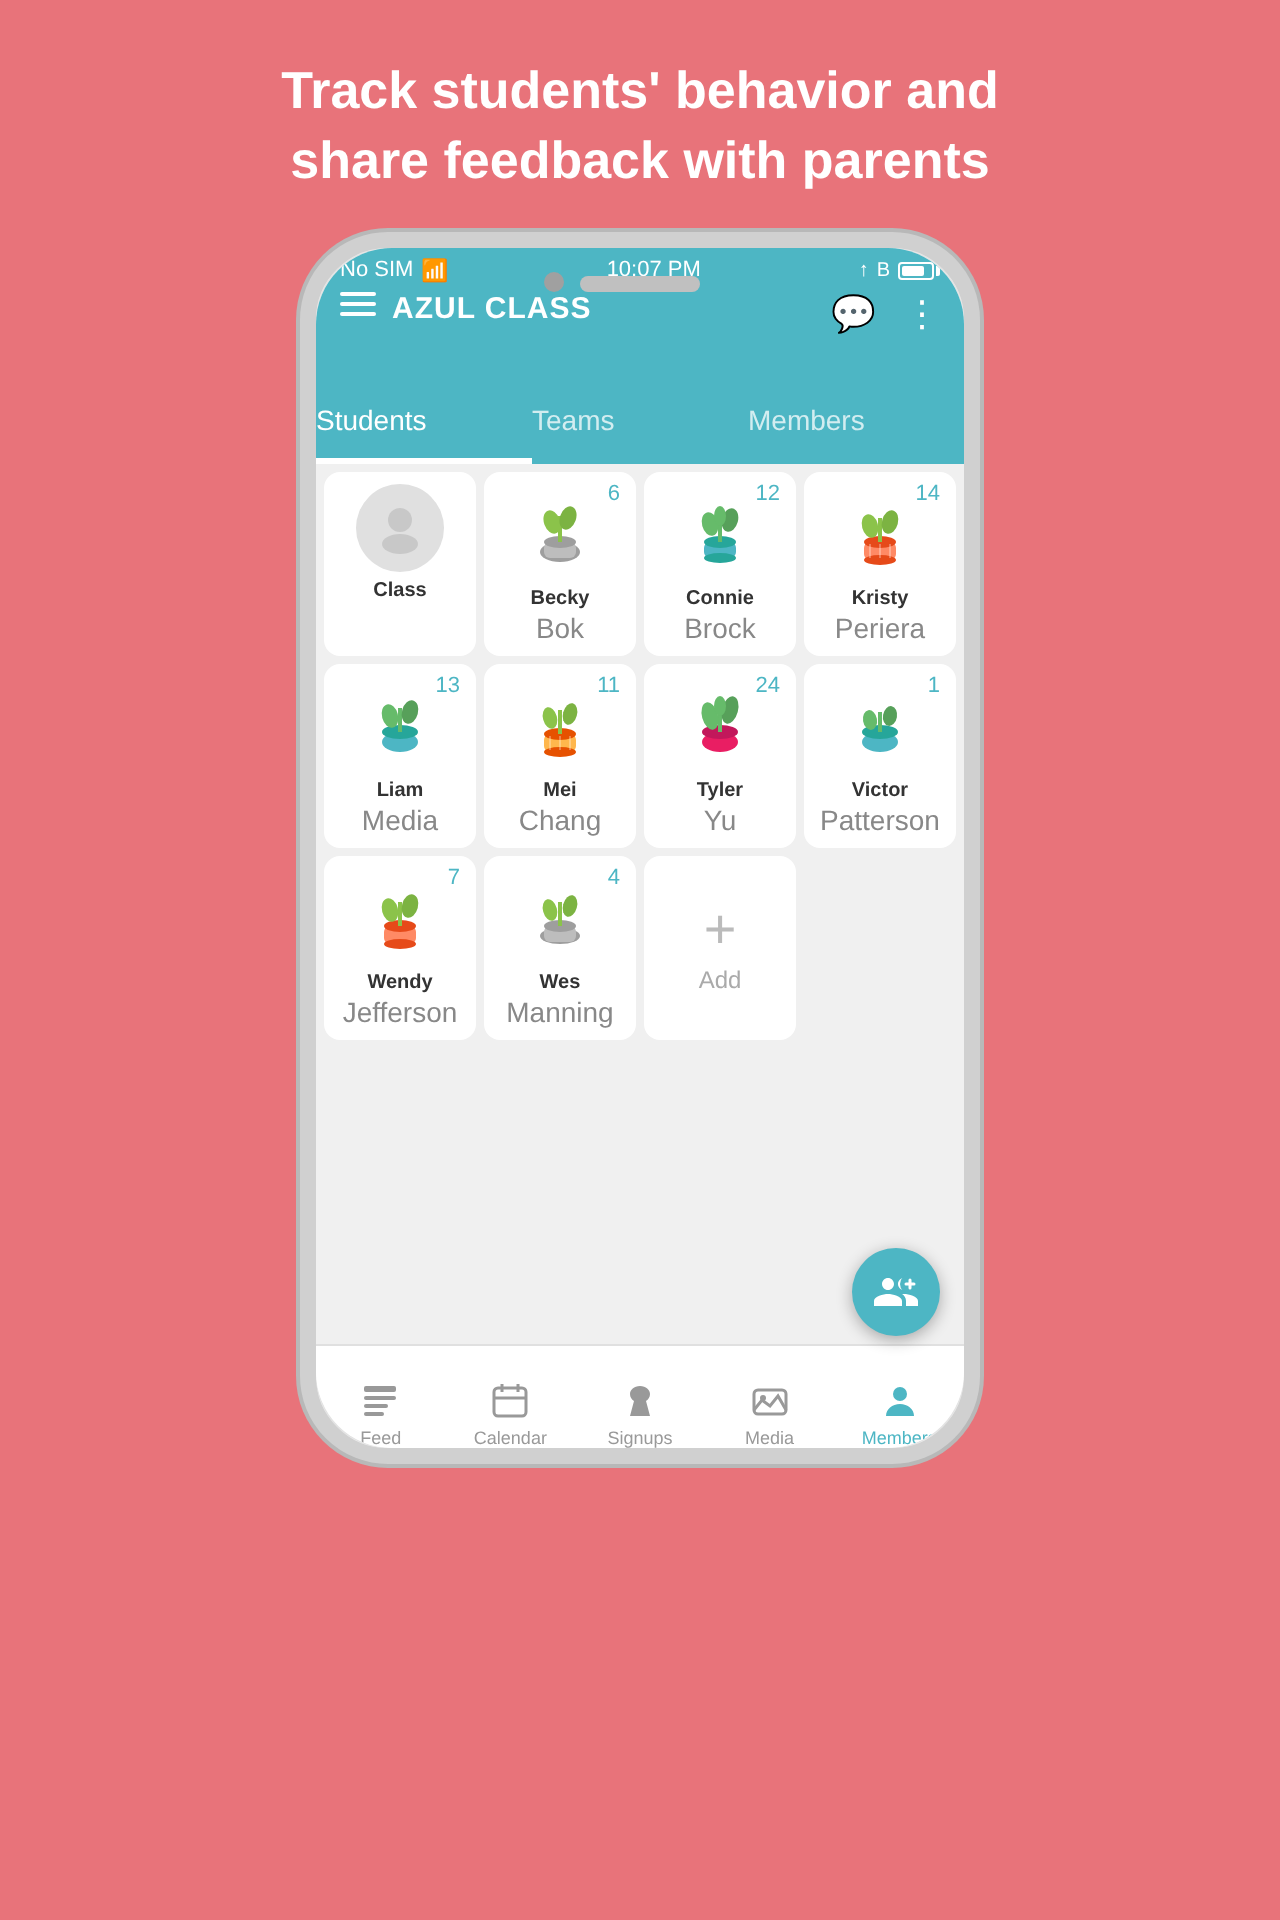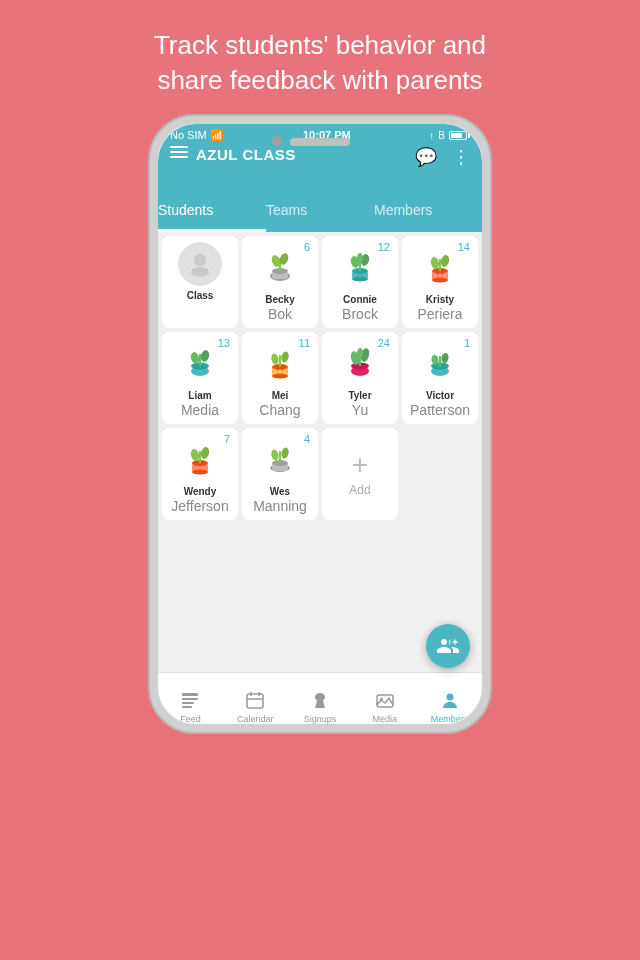--- a/index.html
+++ b/index.html
@@ -12,21 +12,21 @@
       flex-direction: column;
       align-items: center;
       overflow: hidden;
     }
 
     .headline {
       color: white;
       text-align: center;
       padding: 28px 60px 18px;
       font-size: 26px;
-      font-weight: 400;
+      font-weight: 700;
       line-height: 1.35;
     }
 
     .phone-wrapper {
       position: relative;
       width: 340px;
       height: 616px;
       background: #f0f0f0;
       border-radius: 44px;
       border: 8px solid #d0d0d0;
@@ -79,21 +79,21 @@
       display: flex;
       align-items: center;
       justify-content: space-between;
       padding: 0 12px;
       font-size: 11px;
       color: white;
       font-weight: 500;
       flex-shrink: 0;
     }
     .status-left { display: flex; align-items: center; gap: 4px; }
-    .status-center { font-weight: 700; }
+    .status-center { font-weight: 400; }
     .status-right { display: flex; align-items: center; gap: 4px; }
 
     
     .nav-bar {
       background: #4db6c4;
       height: 44px;
       display: flex;
       align-items: flex-start;
       padding: 0 12px;
       flex-shrink: 0;

